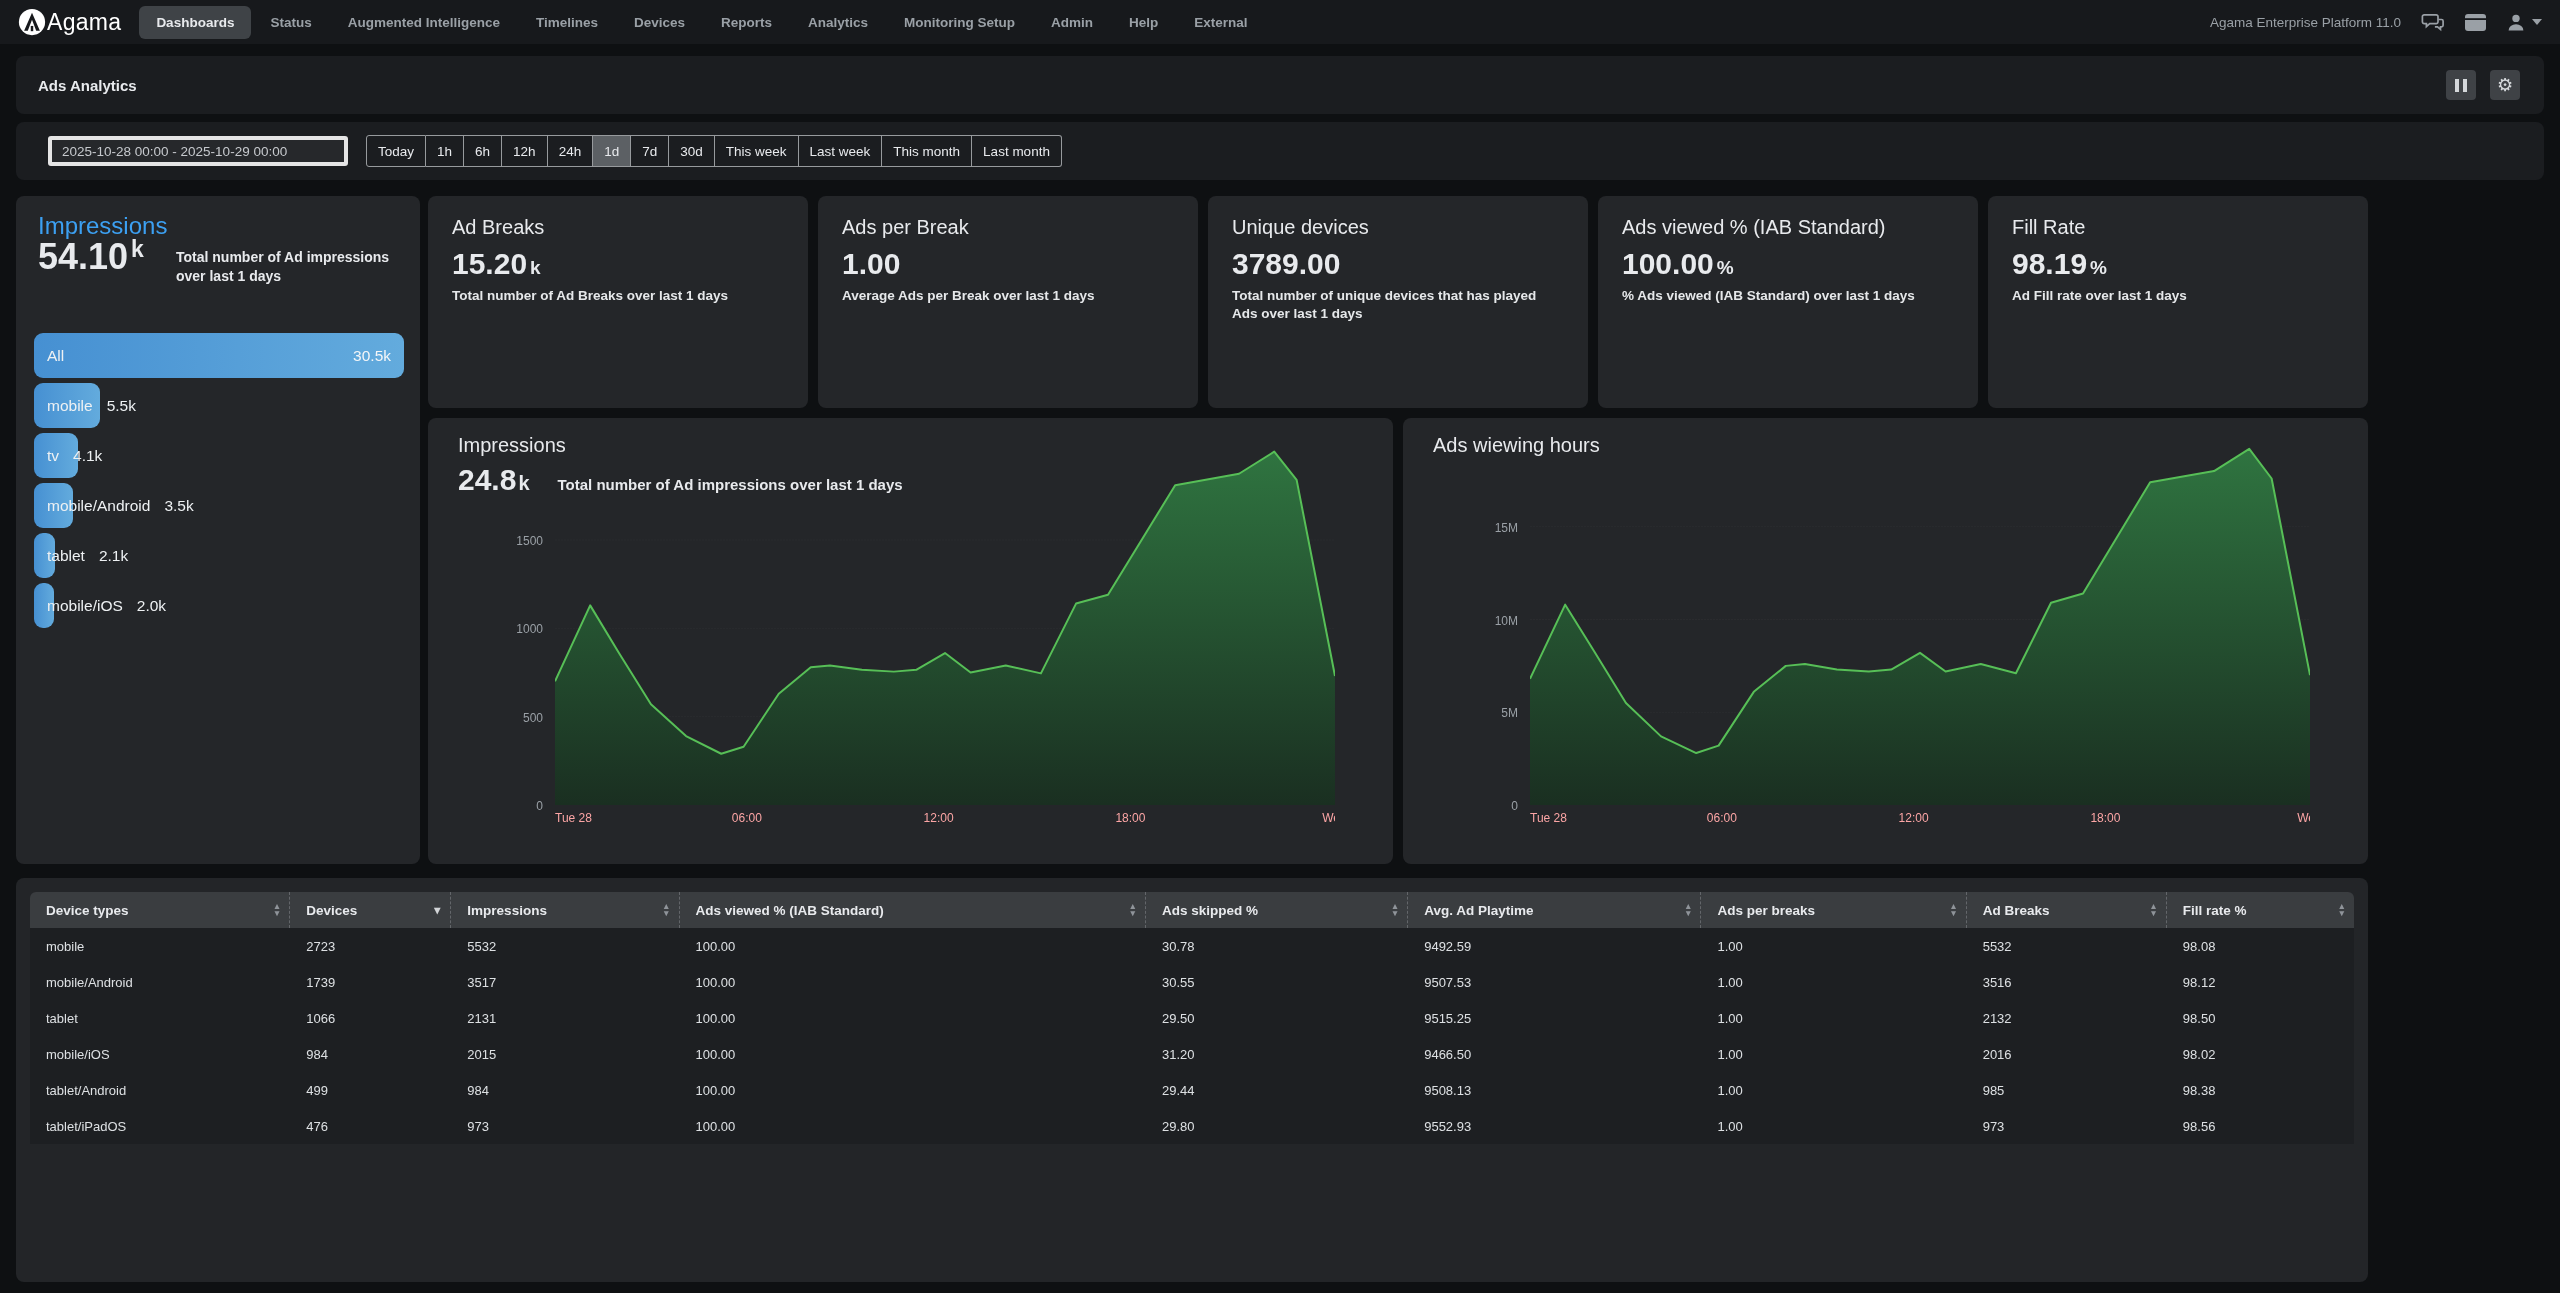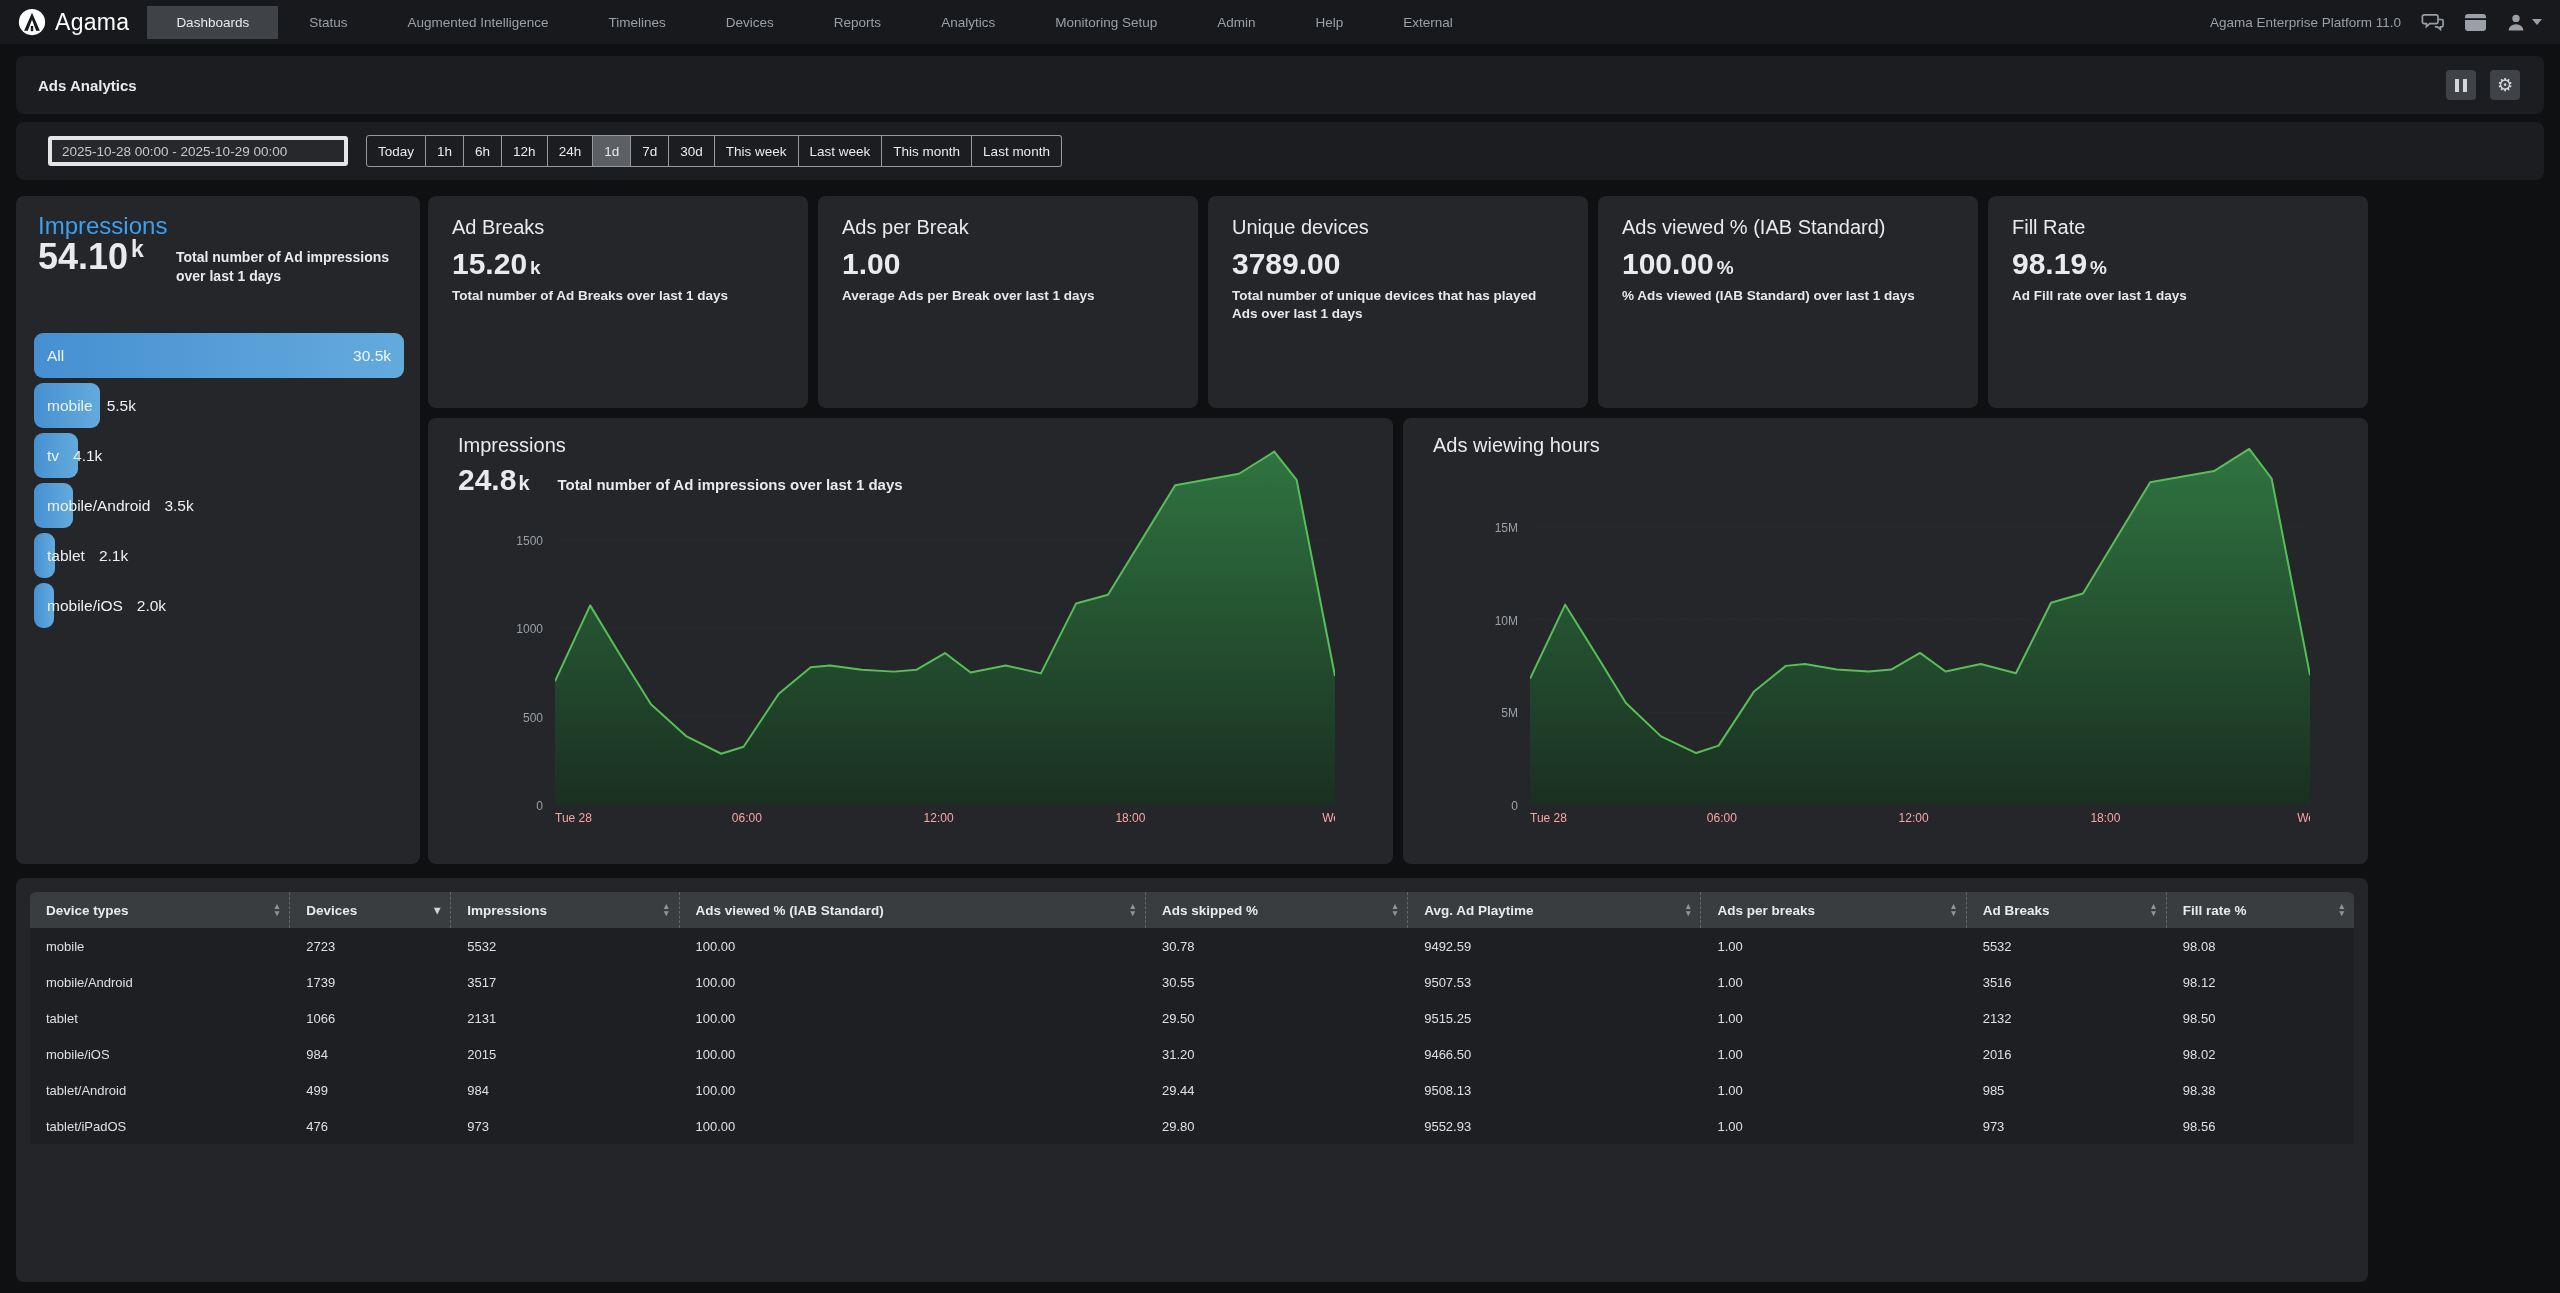--- a/index.html
+++ b/index.html
@@ -2,25 +2,25 @@
 <html><head>
 <meta charset="utf-8">
 <style>
   html,body{margin:0;padding:0}
   body{width:2560px;height:1293px;position:relative;background:#0e1012;color:#e8eaed;
        font-family:"Liberation Sans",sans-serif;overflow:hidden}
 
   
   .topnav{position:absolute;top:0;left:0;right:0;height:44px;background:#17191c;
           display:flex;align-items:center;padding:0 18px;box-sizing:border-box;z-index:5}
-  .brand{display:flex;align-items:center;gap:9px;margin-right:18px}
+  .brand{display:flex;align-items:center;gap:1px;margin-right:18px}
   .brand-name{font-size:23px;color:#ffffff;font-weight:500;letter-spacing:.3px}
   .nav-items{display:flex;align-items:center;gap:2px}
-  .nav-item{font-size:13.5px;color:#9aa0a6;padding:9px 29px;border-radius:0;cursor:pointer;
-            font-weight:400;white-space:nowrap}
+  .nav-item{font-size:13.5px;color:#9aa0a6;padding:9px 17px;border-radius:6px;cursor:pointer;
+            font-weight:700;white-space:nowrap}
   .nav-item.active{background:#3f4347;color:#e8eaed}
   .nav-right{margin-left:auto;display:flex;align-items:center;gap:20px;color:#9aa0a6;font-size:13.5px}
   .nav-ic{display:flex;align-items:center;cursor:pointer}
   .caret{width:0;height:0;border-left:5px solid transparent;border-right:5px solid transparent;
          border-top:6px solid #9aa0a6;margin-left:6px}
 
   
   .strip{position:absolute;left:16px;width:2528px;background:#1b1d20;border-radius:8px;
          box-sizing:border-box;display:flex;align-items:center}
   #titlebar{top:56px;height:58px;padding:0 22px}

